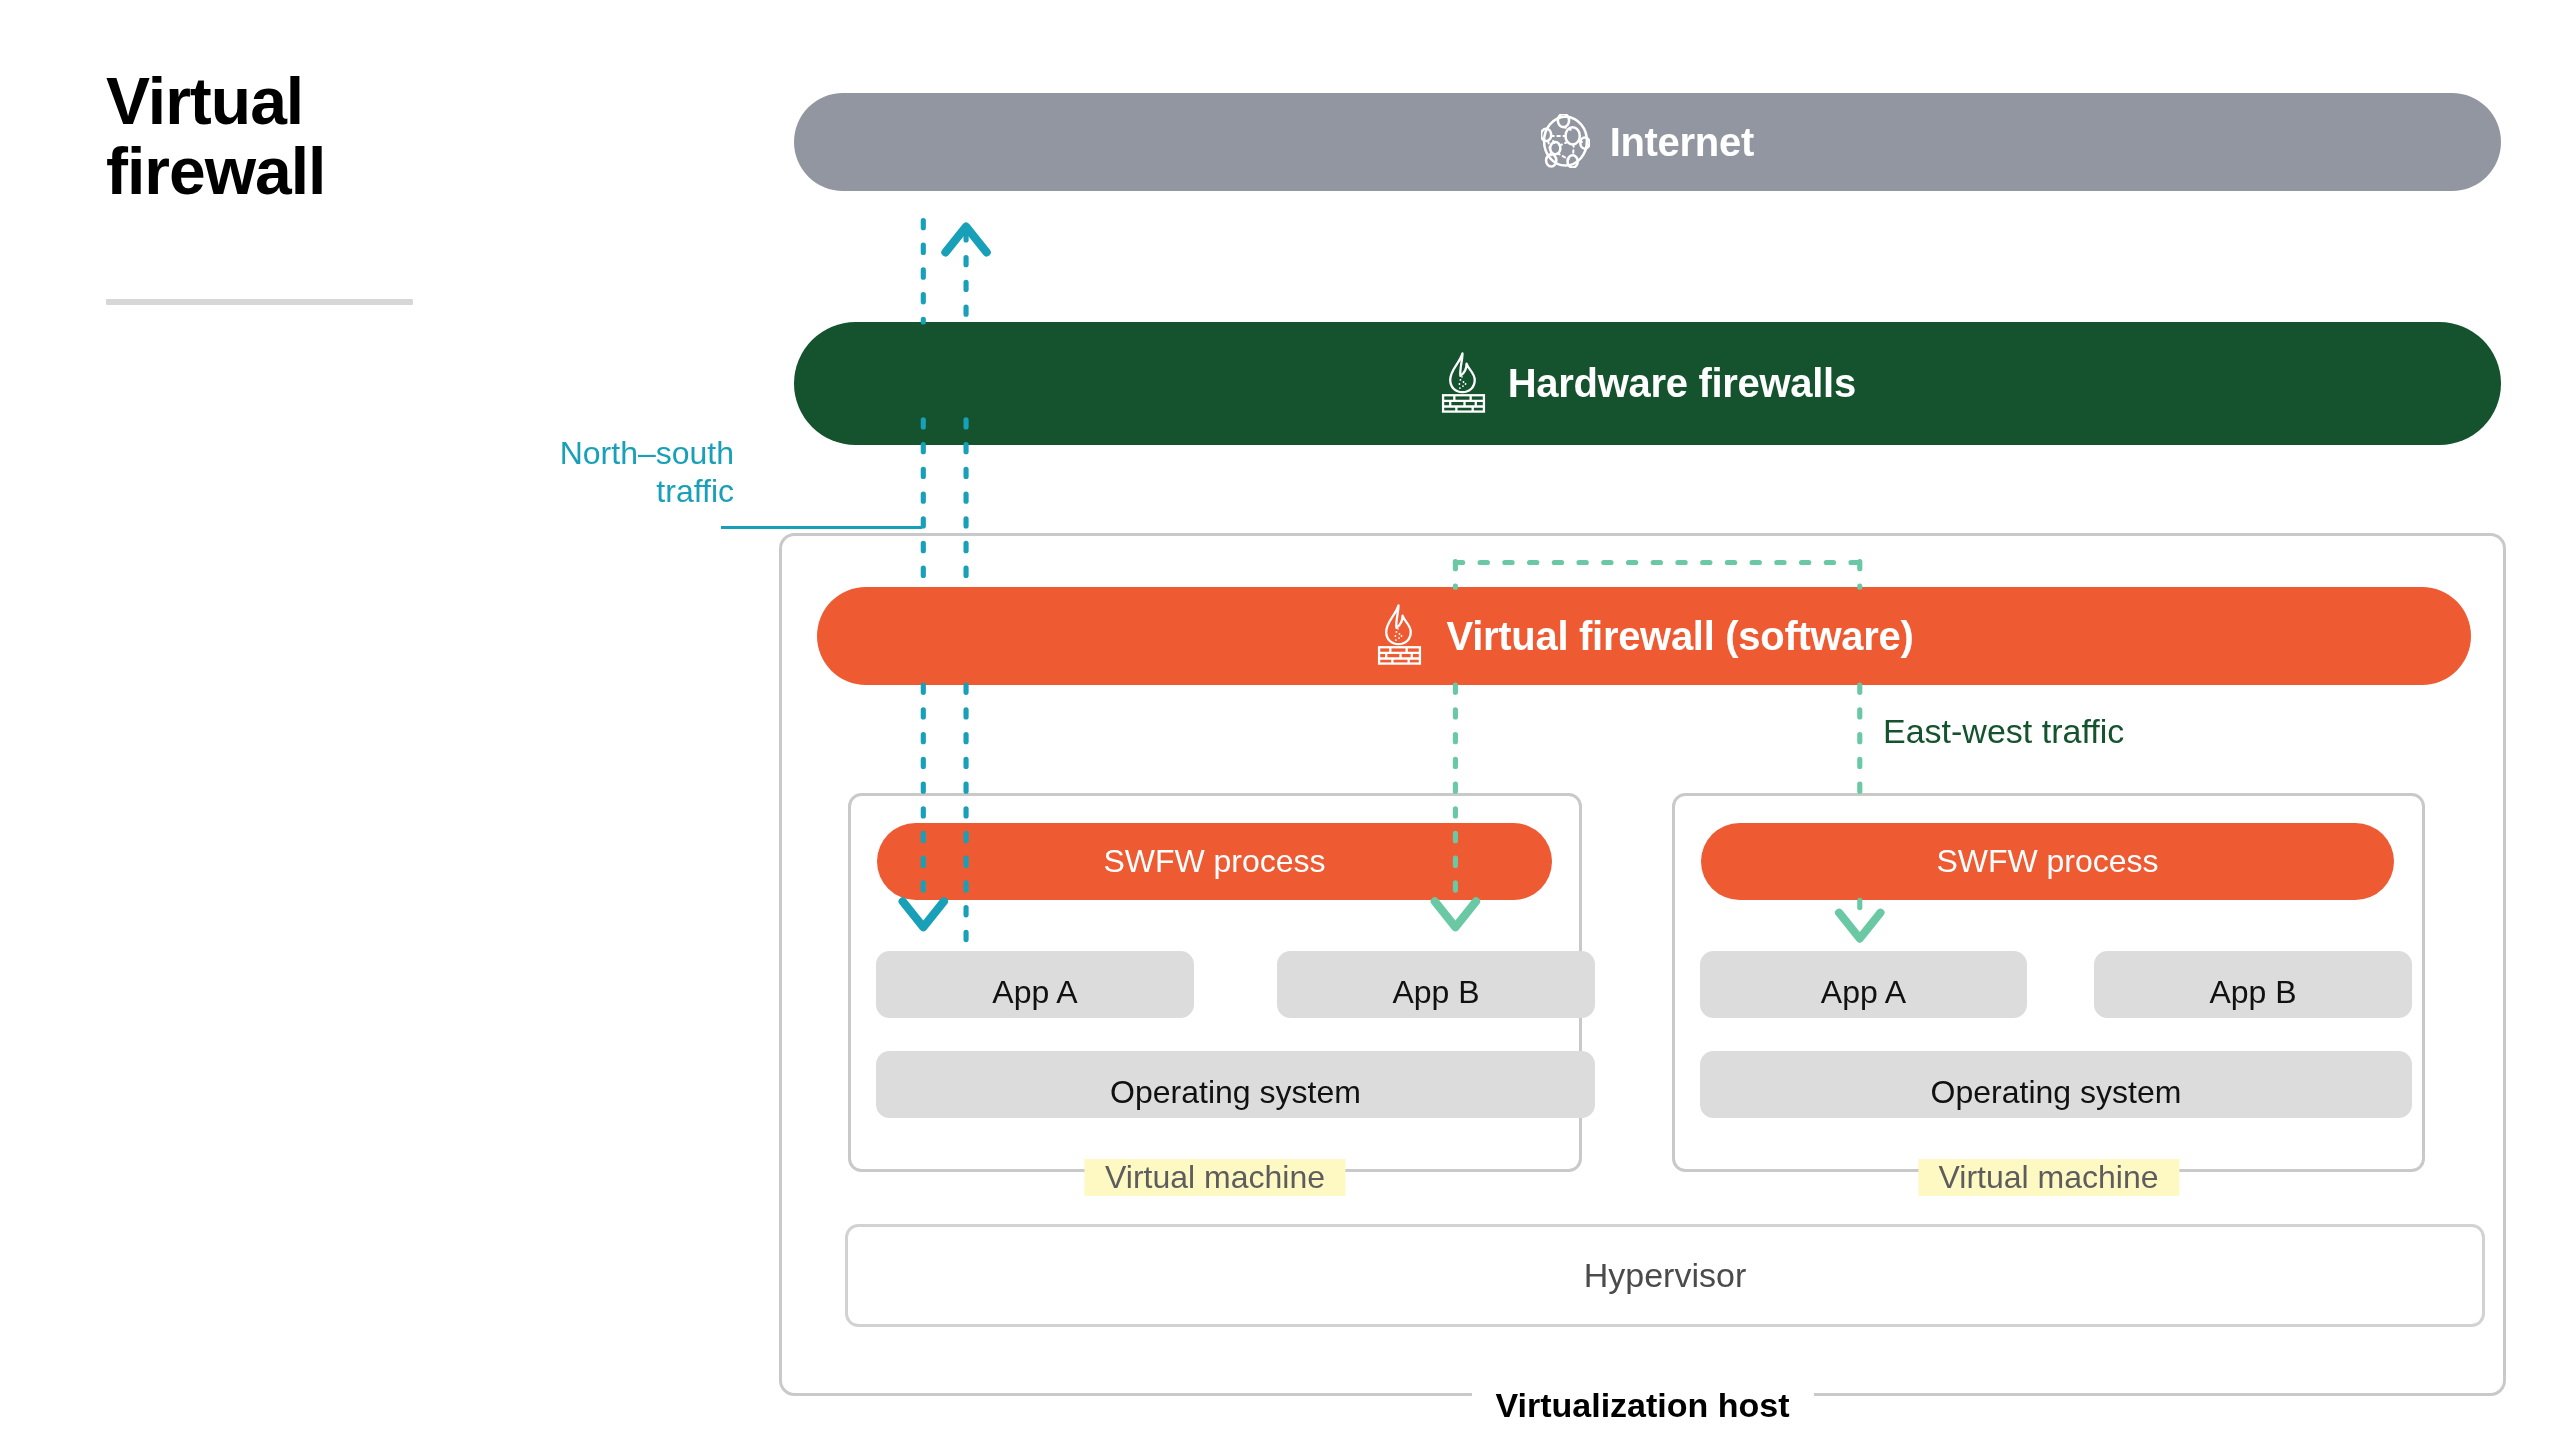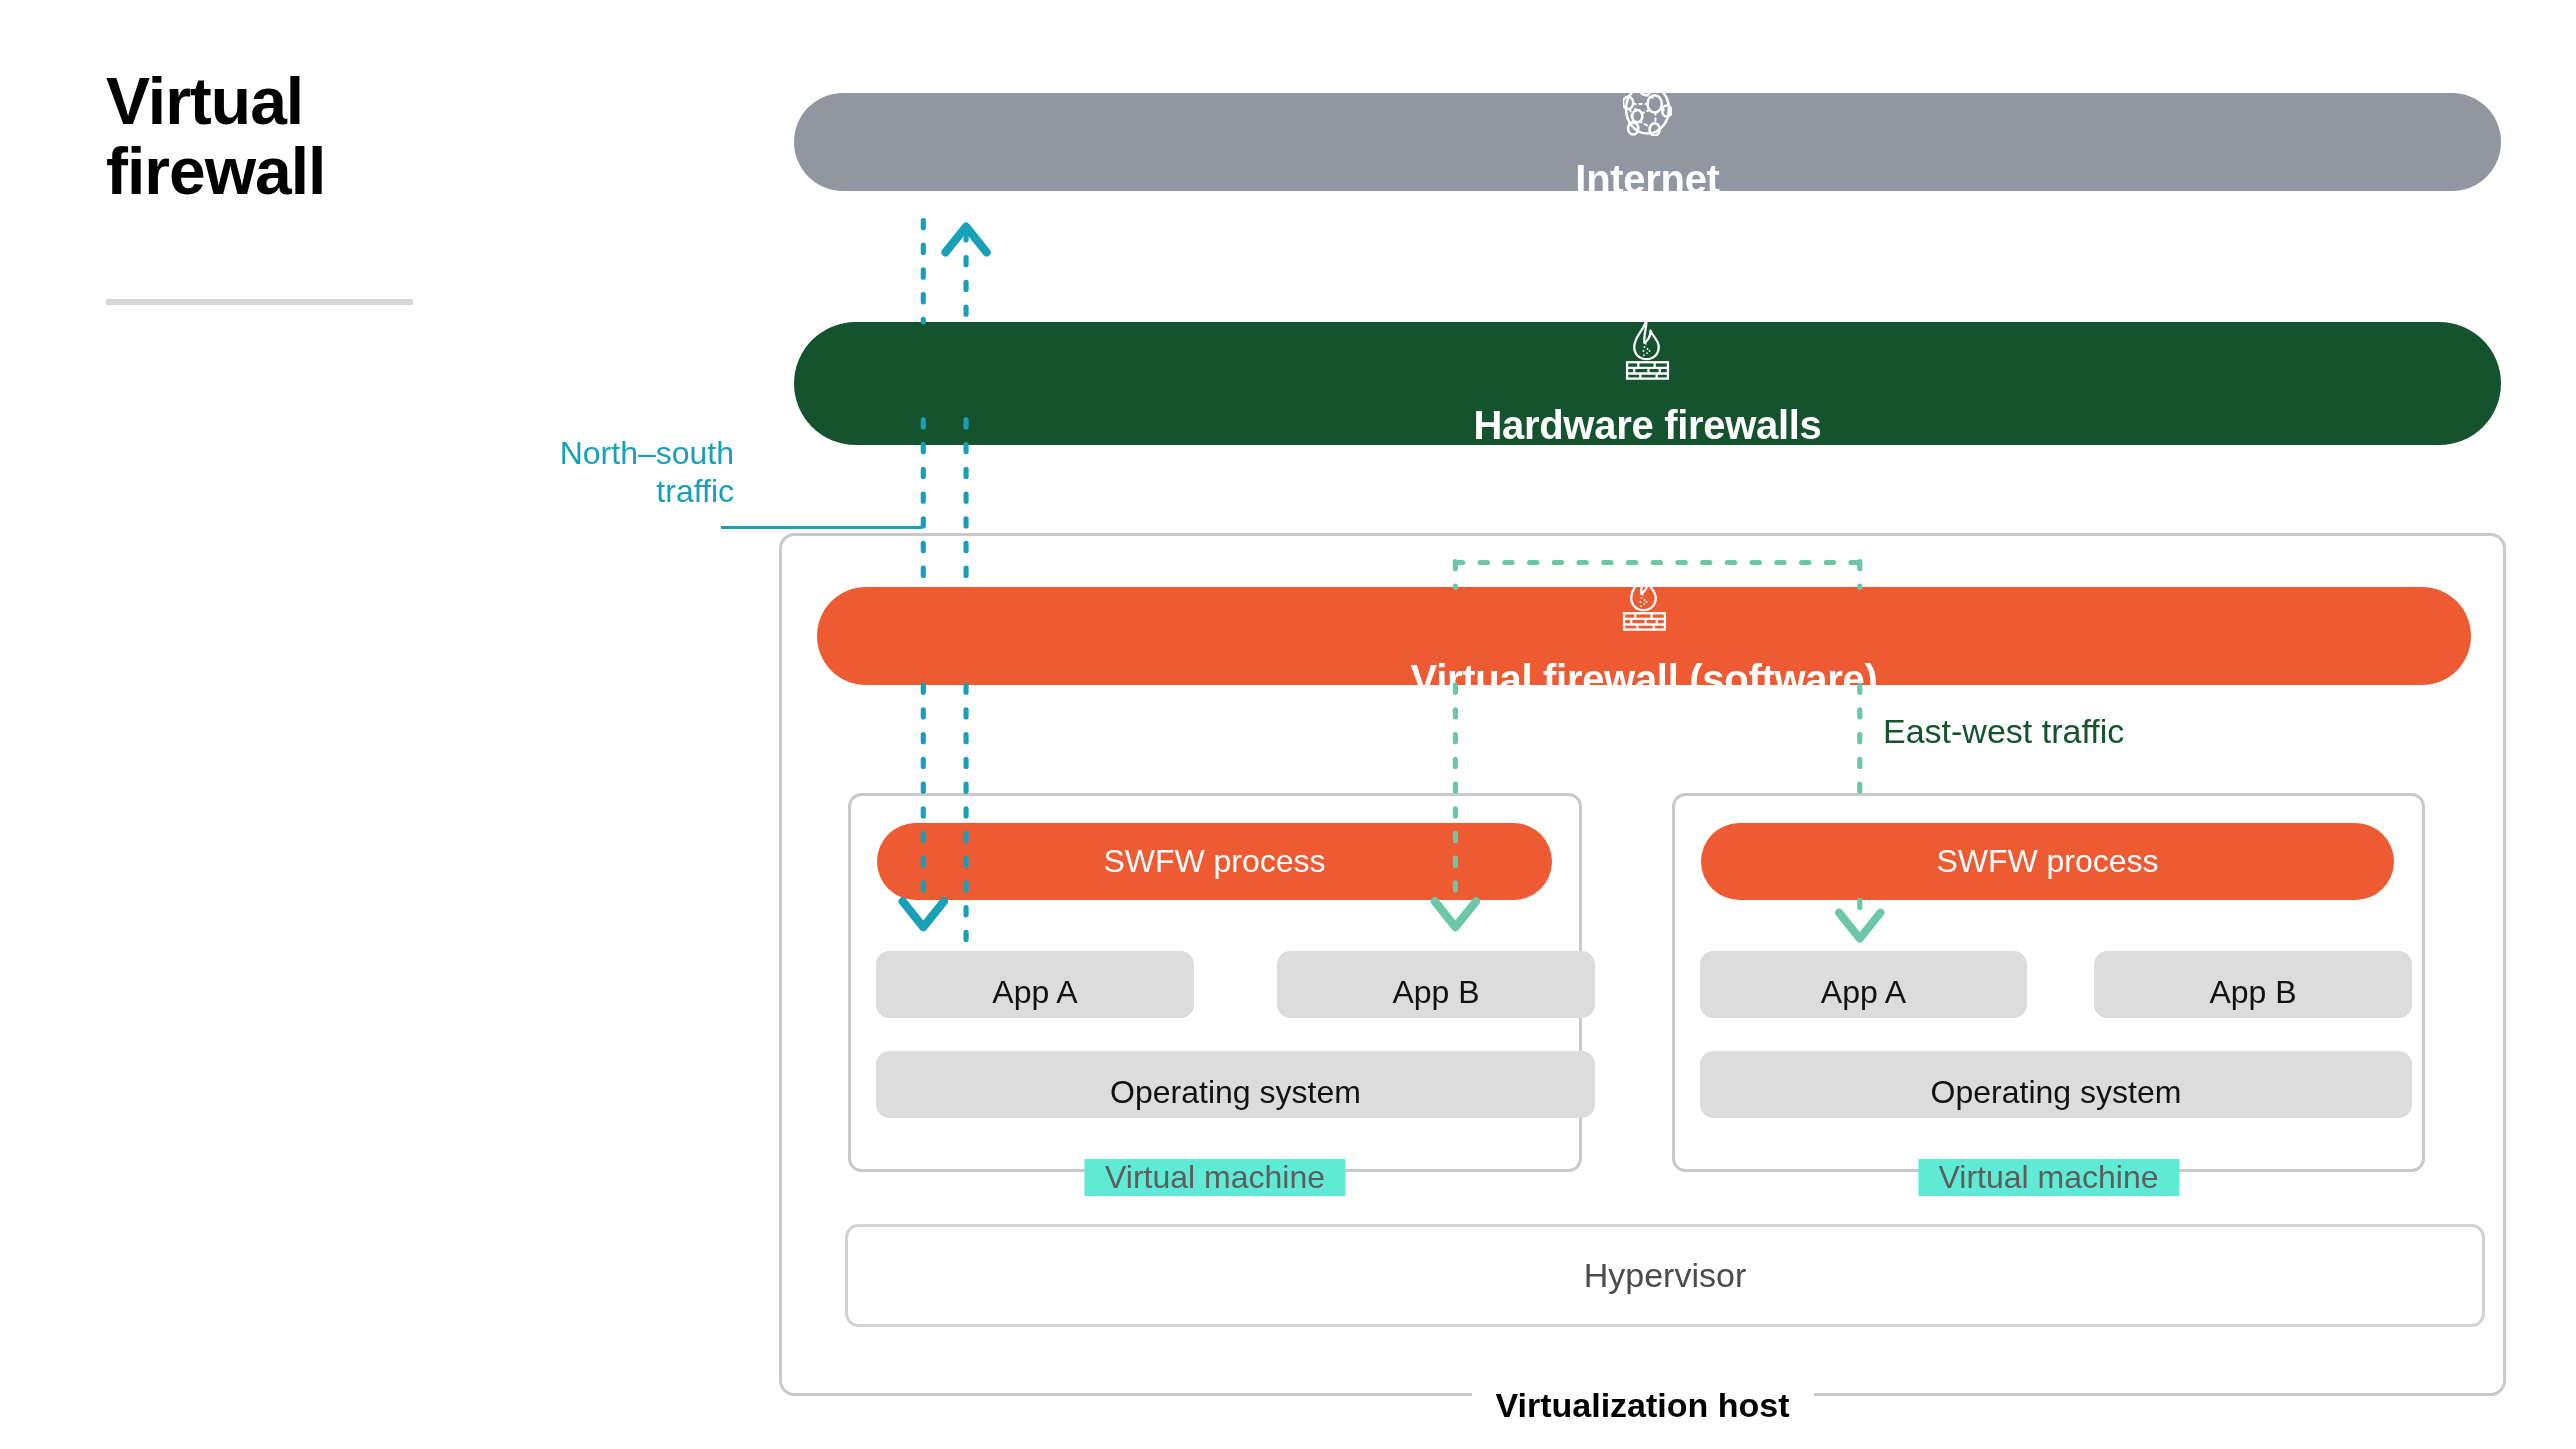--- a/index.html
+++ b/index.html
@@ -19,21 +19,21 @@
   #title-rule{
     position:absolute;left:0;top:232px;width:307px;height:6.2px;
     background:#d7d7d7;border-radius:1px;
   }
 
   
   .pill{
     position:absolute;display:flex;align-items:center;justify-content:center;
     border-radius:515px;box-sizing:border-box;
   }
-  .pill .pill-inner{display:flex;align-items:center;gap:19.6px;flex-direction:column;}
+  .pill .pill-inner{display:flex;align-items:center;gap:19.6px;}
   .pill-label{
     font-weight:800;color:#ffffff;letter-spacing:-0.3px;white-space:nowrap;
   }
 
   #internet-bar{
     left:794px;top:93px;width:1707px;height:98px;background:#9296a0;z-index:6;
   }
   #internet-bar .pill-label{font-size:40px;}
 
   #hardware-firewall-bar{
@@ -63,21 +63,21 @@
 
   
   .vm-box{
     position:absolute;top:793px;height:379px;
     border:3.6px solid #c9c9c9;border-radius:13.4px;box-sizing:border-box;z-index:3;
   }
   #vm-left{left:848px;width:734px;}
   #vm-right{left:1672px;width:753px;}
   .vm-label{
     position:absolute;left:50%;transform:translateX(-50%);
-    bottom:-27px;background:#5eead4;padding:0 20.6px;
+    bottom:-27px;background:#fef9c3;padding:0 20.6px;
     font-size:32px;color:#5d5d5d;white-space:nowrap;z-index:8;
   }
 
   
   .swfw{
     position:absolute;height:77px;border-radius:515px;background:#ee5a32;
     display:flex;align-items:center;justify-content:center;z-index:5;
   }
   .swfw-label{font-size:32px;color:#ffffff;font-weight:400;white-space:nowrap;}
 

